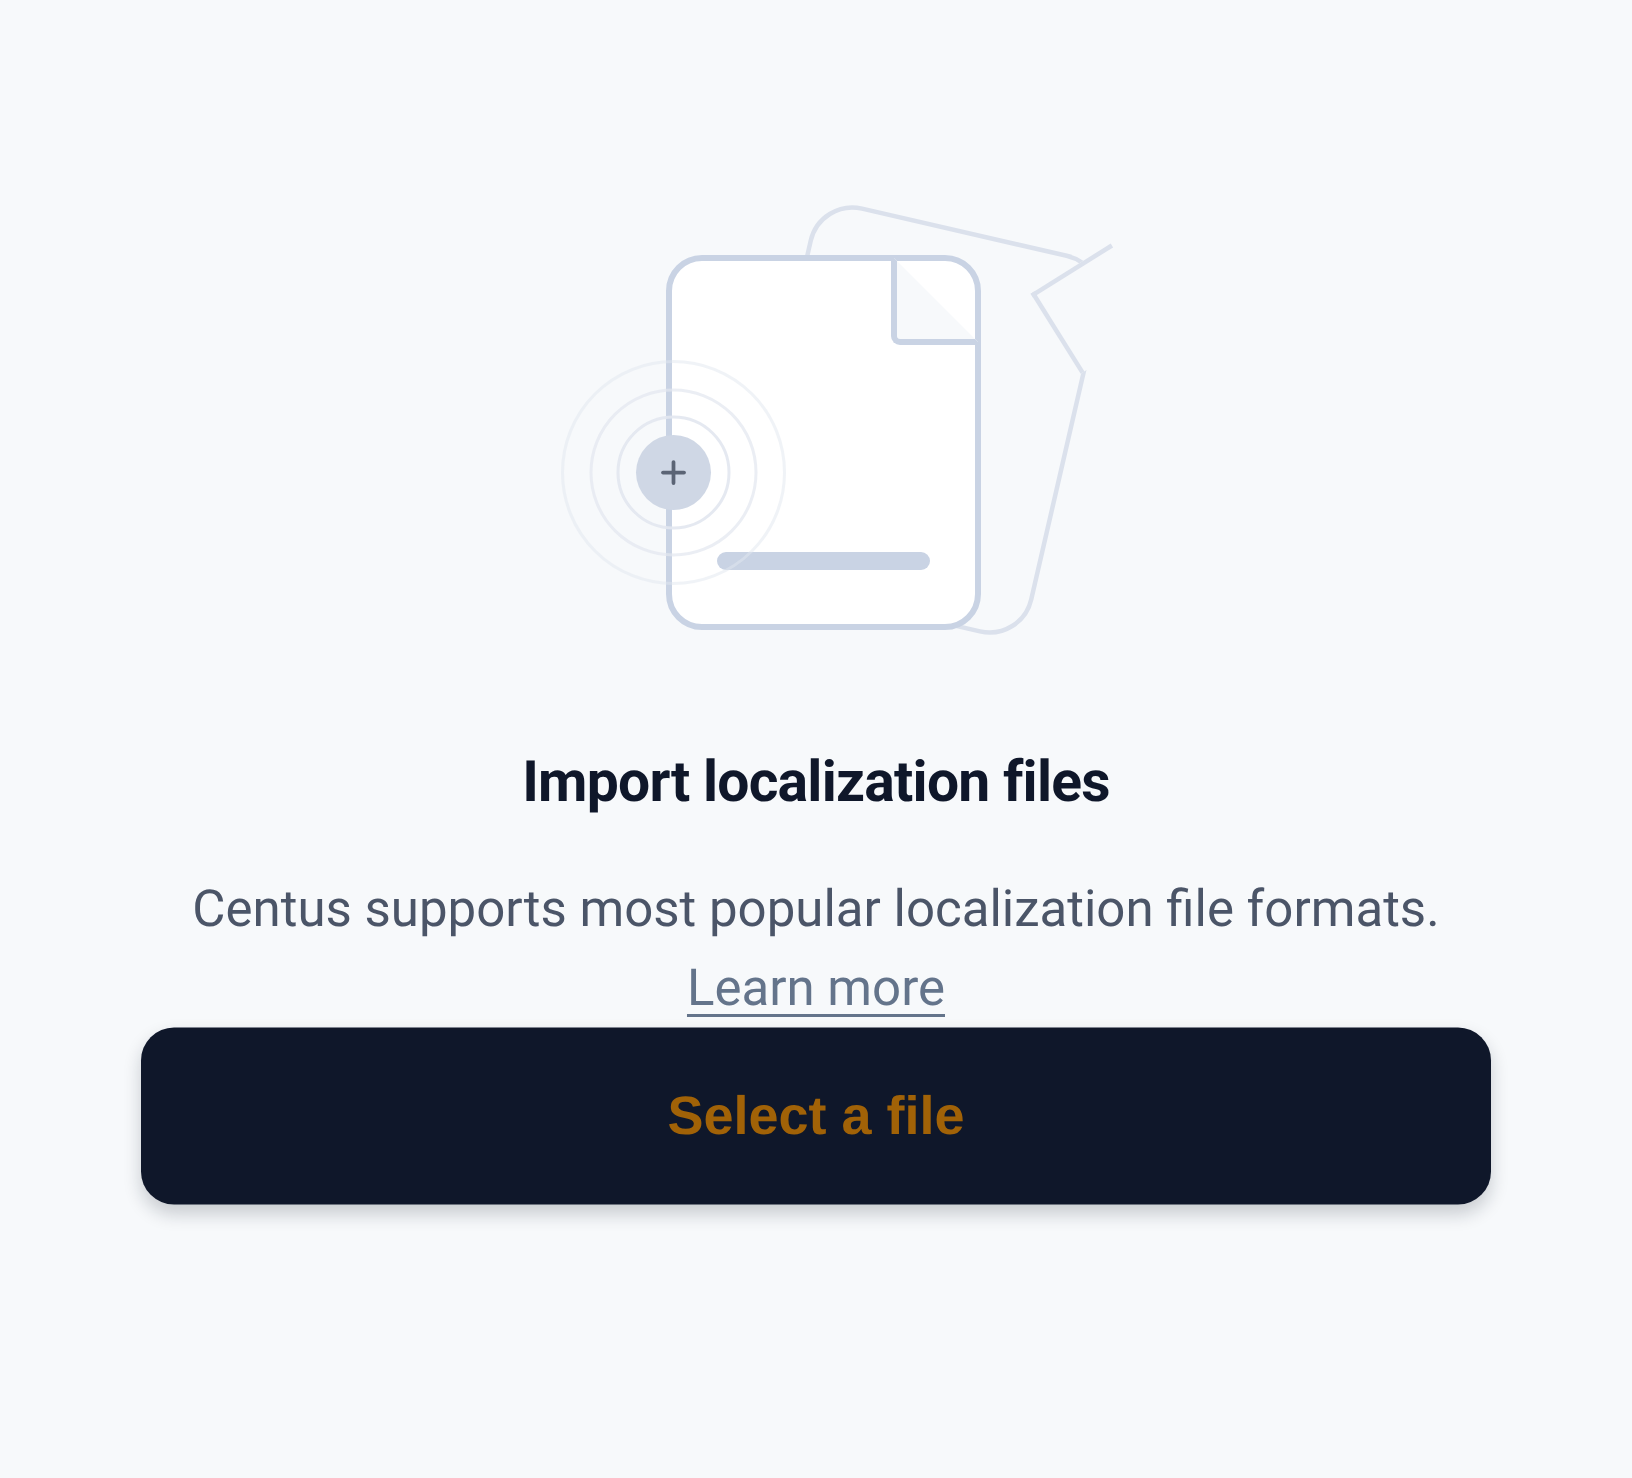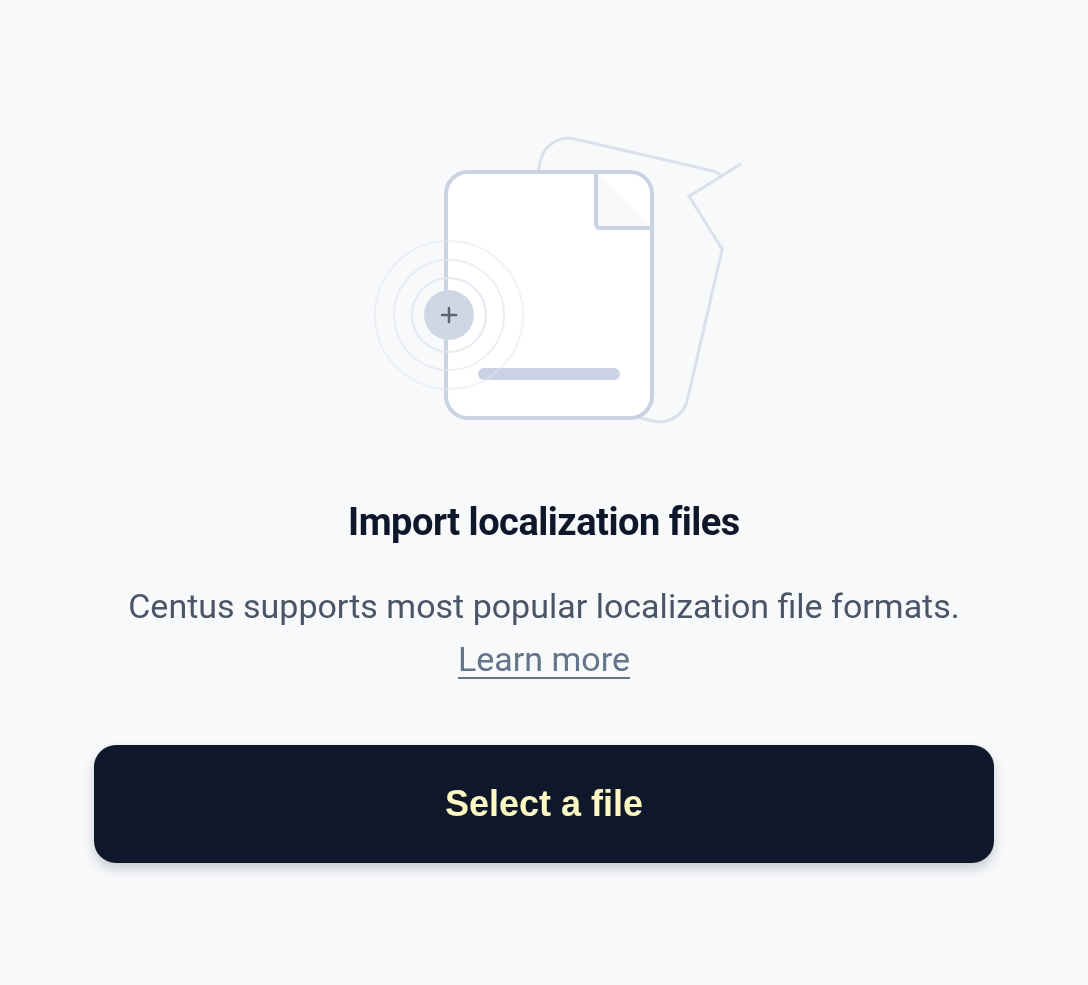--- a/index.html
+++ b/index.html
@@ -117,35 +117,34 @@
       letter-spacing: -0.5px;
     }
 
     .subtext {
       font-size: 34px;
       font-weight: 400;
       color: #4b5568;
       text-align: center;
       line-height: 1.55;
       max-width: 920px;
-      margin-bottom: 60px;
     }
     .learn-more {
       color: #64748b;
       text-decoration: underline;
       text-decoration-thickness: 2px;
       text-underline-offset: 6px;
       cursor: pointer;
     }
 
     .select-btn {
       width: 900px;
       height: 118px;
       background: #0f172a;
-      color: #fef9c3;
+      color: #a16207;
       font-size: 36px;
       font-weight: 700;
       border: none;
       border-radius: 22px;
       cursor: pointer;
       box-shadow: 0 6px 12px rgba(15, 23, 42, 0.2);
     }
   </style>
 </head>
 <body>

